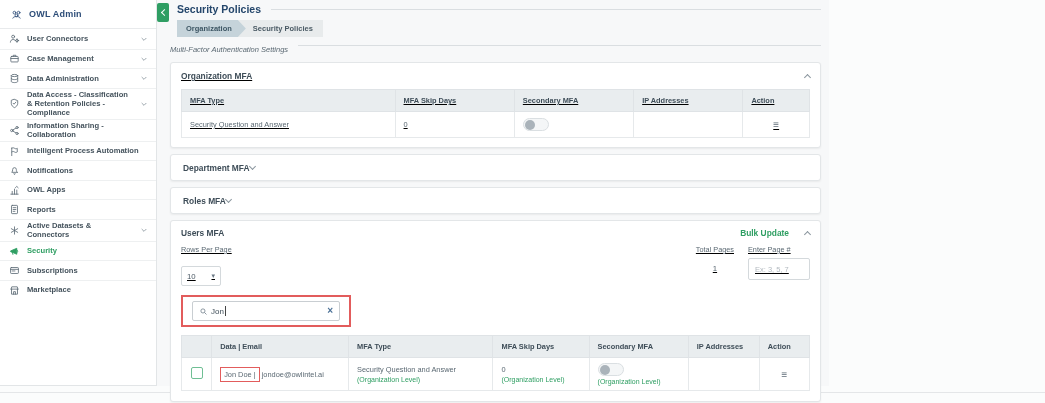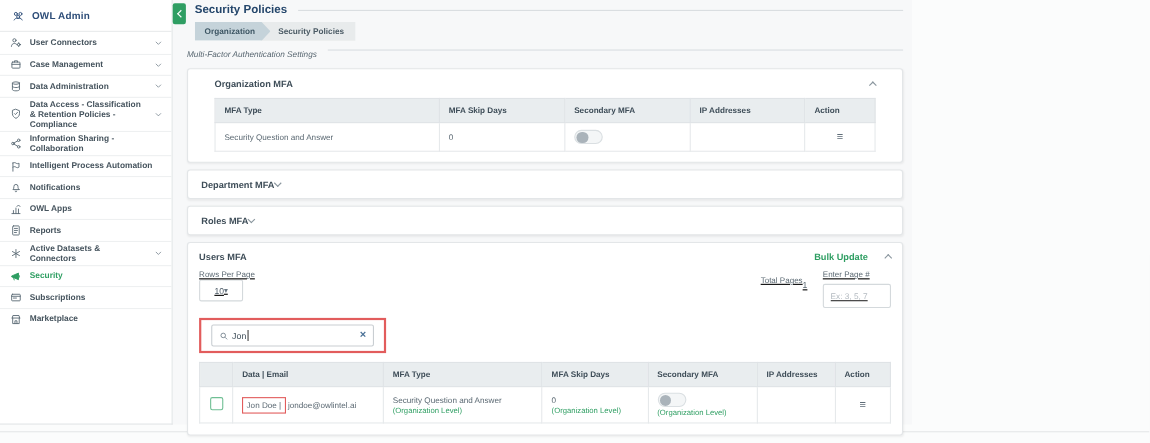--- a/index.html
+++ b/index.html
@@ -35,45 +35,45 @@
   .page-title { font-size:10.5px; font-weight:700; color:#24466b; white-space:nowrap; }
   .rule { flex:1; border-top:1px solid #dadee1; margin-left:10px; }
   .breadcrumb { display:flex; margin:4px 0 0 7px; }
   .crumb1 { position:relative; z-index:2; background:#c5d3da; color:#3c5563; font-size:7.5px; font-weight:700; padding:4px 14px 4px 9px; clip-path:polygon(0 0, calc(100% - 8px) 0, 100% 50%, calc(100% - 8px) 100%, 0 100%); }
   .crumb2 { background:#e8ebec; color:#4a5a64; font-size:7.5px; font-weight:700; padding:4px 10px 4px 16px; margin-left:-9px; }
   .section-row { display:flex; align-items:flex-start; margin-top:8px; height:12px;font-style:italic; }
   .section-label { font-size:7.5px; color:#5a6872; white-space:nowrap; }
 
   
   .card { background:#fff; border:1px solid #e3e6e8; border-radius:3px; box-shadow:0 1px 2px rgba(0,0,0,.06); }
-  .org-card { margin-top:5px; padding:8px 24px 9px; }
+  .org-card { margin-top:5px; padding:8px 10px 9px;text-decoration:underline; }
   .card-head { display:flex; align-items:center; justify-content:space-between; }
   .card-title { font-size:8.4px; font-weight:700; color:#3e4d58; }
   .card.slim { margin-top:6px; height:27px; display:flex; align-items:center; justify-content:flex-start; padding:0 12px; }
   .head-right { display:flex; align-items:center; gap:16px; }
   .bulk-link { font-size:8.4px; font-weight:700; color:#2e9e62; cursor:pointer; }
 
   table { width:100%; border-collapse:collapse; table-layout:fixed; margin-top:8px; }
   th { background:#e9edef; font-size:7.4px; font-weight:700; color:#3e4d58; text-align:left; padding:6px 8px; border:1px solid #dfe3e6; }
   td { font-size:7.4px; color:#5a6872; padding:6px 8px; border:1px solid #e6e9eb; background:#fff; }
   .cell-center { text-align:center; }
   .menu-glyph { font-size:10px; color:#5f6d78; cursor:pointer; }
   .sub-green { display:block; color:#2e9e62; font-size:7px; margin-top:2px; }
 
   .toggle { display:inline-block; width:26px; height:13px; border-radius:7px; background:#f4f6f7; border:1px solid #dadfe2; position:relative; cursor:pointer; vertical-align:middle; }
   .toggle .knob { position:absolute; left:1px; top:0.5px; width:10.5px; height:10.5px; border-radius:50%; background:#aab3ba; }
 
   
   .users-card { margin-top:6px; padding:7px 10px 10px; }
   .controls { display:flex; justify-content:space-between; margin-top:7px;text-decoration:underline; }
   .ctl-label { font-size:7.3px; color:#5a6872; }
-  .select-box { margin-top:0; width:40px; height:20px; border:1px solid #d4d9dc; border-radius:2px; display:flex; align-items:center; justify-content:center; padding:0 5px; font-size:7.8px; color:#4a5864; cursor:pointer; background:#fff; }
+  .select-box { margin-top:12px; width:40px; height:20px; border:1px solid #d4d9dc; border-radius:2px; display:flex; align-items:center; justify-content:space-between; padding:0 5px; font-size:7.8px; color:#4a5864; cursor:pointer; background:#fff; }
   .select-caret { font-size:7px; color:#6a7884; }
   .controls-right { display:flex; gap:14px; align-items:flex-start; }
-  .total-pages { display:flex; flex-direction:row; align-items:center; }
+  .total-pages { display:flex; flex-direction:column; align-items:center; }
   .total-val { font-size:7.8px; color:#5a6872; margin-top:10px; }
   .enter-page { display:flex; flex-direction:column; }
   .page-input { margin-top:4px; width:62px; height:22px; border:1px solid #d4d9dc; border-radius:2px; font-size:7.5px; color:#4a5864; padding:0 6px; font-family:"Liberation Sans", sans-serif; }
   .page-input::placeholder { color:#b3bac0; }
 
   .search-area { margin-top:9px; }
   .annotation-box { display:inline-block; border:2px solid #e25c5c; padding:4px 9px 4px 9px; }
   .search-input { width:148px; height:20px; border:1px solid #c9ced2; border-radius:2px; background:#fff; display:flex; align-items:center; padding:0 6px; }
   .search-input svg { width:9px; height:9px; stroke:#6a7884; fill:none; stroke-width:2; flex:0 0 9px; }
   .search-text { font-size:8px; color:#3f4e59; margin-left:3px; }

